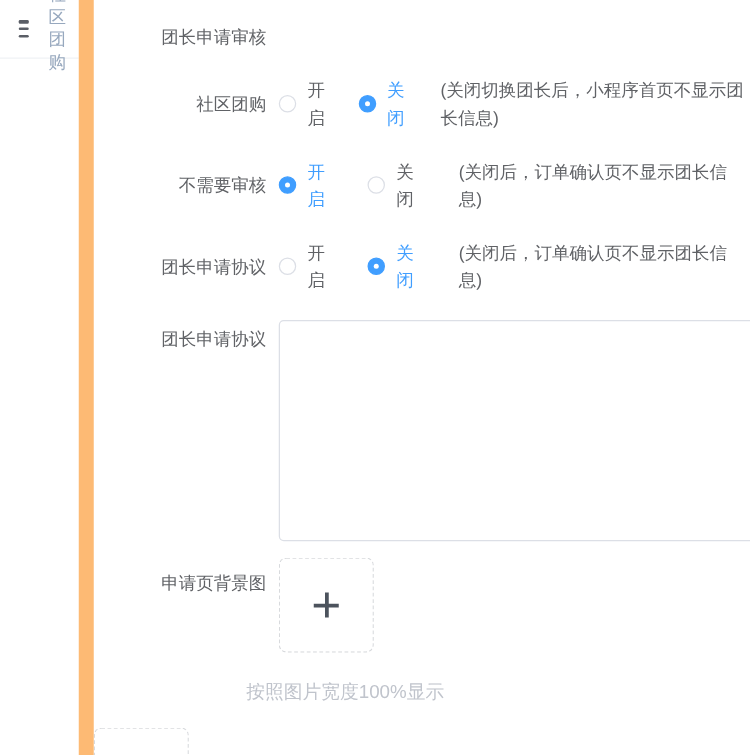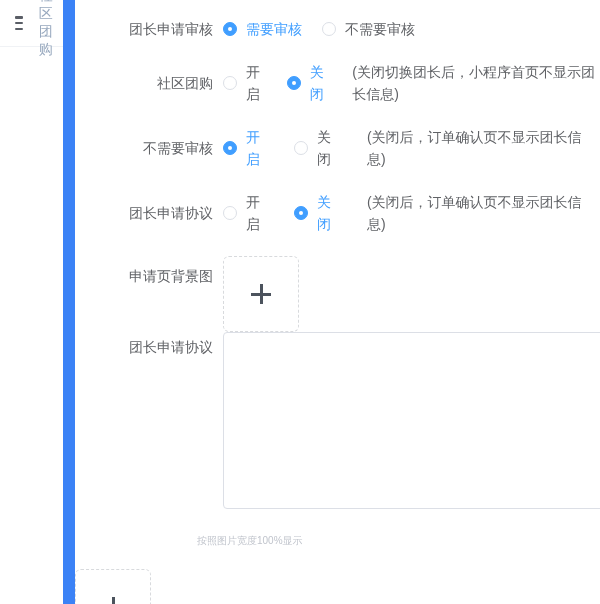--- a/index.html
+++ b/index.html
@@ -8,21 +8,21 @@
   .screen { width:600px; height:604px; overflow:hidden; display:flex; flex-direction:row; }
 
   
   .topbar { height:47px; flex:0 0 47px; background:#fff; display:flex; align-items:center;
     border-bottom:1px solid #f0f2f5; padding-left:15px; }
   .hamburger { width:18px; height:14px; display:flex; flex-direction:column; justify-content:space-between; cursor:pointer; }
   .hamburger span { display:block; height:2.5px; background:#5a5e66; border-radius:1px; }
   .breadcrumb { margin-left:16px; color:#97a8be; font-size:14px; }
 
   
-  .page-bg { flex:1; background:#3b82f6; padding-left:12px; overflow:hidden; }
+  .page-bg { flex:1; background:#fdba74; padding-left:12px; overflow:hidden; }
   .card { background:#fff; height:100%; padding-top:18px; overflow:hidden; }
 
   .form-row { display:flex; align-items:center; margin-bottom:21px; }
   .form-row.align-top { align-items:flex-start; }
   .form-label { flex:0 0 148px; width:148px; text-align:right; padding-right:10px;
     color:#606266; line-height:22px; }
   .form-label.pt4 { padding-top:4px; }
   .form-label.pt9 { padding-top:9px; }
   .form-content { display:flex; align-items:center; line-height:22px; }
 
@@ -49,21 +49,21 @@
 
   
   .upload-row { margin-bottom:0; }
   .upload-box { width:76px; height:76px; border:1px dashed #d8dadd; border-radius:6px;
     background:#fff; display:flex; align-items:center; justify-content:center; cursor:pointer; }
   .plus-icon { position:relative; width:20px; height:20px; }
   .plus-icon::before { content:""; position:absolute; left:0; top:8.5px; width:20px; height:3px; background:#4c535d; }
   .plus-icon::after  { content:""; position:absolute; left:8.5px; top:0; width:3px; height:20px; background:#4c535d; }
 
   .upload-hint-row { margin-top:22px; margin-bottom:18px; }
-  .upload-hint { margin-left:122px; color:#c0c4cc; font-size:10px; line-height:20px; }
+  .upload-hint { margin-left:122px; color:#c0c4cc; font-size:15px; line-height:20px; }
 </style>
 </head>
 <body>
 
 <div class="screen">
 
   <header class="topbar">
     <div class="hamburger">
       <span></span>
       <span></span>
@@ -72,30 +72,20 @@
     <div class="breadcrumb">
       <span>社区团购</span>
     </div>
   </header>
 
   <main class="page-bg">
     <div class="card">
 
       <div class="form-row">
         <label class="form-label">团长申请审核</label>
-        <div class="form-content">
-          <span class="radio checked">
-            <span class="radio-dot"></span>
-            <span class="radio-text">需要审核</span>
-          </span>
-          <span class="radio">
-            <span class="radio-dot"></span>
-            <span class="radio-text">不需要审核</span>
-          </span>
-        </div>
       </div>
 
       <div class="form-row">
         <label class="form-label">社区团购</label>
         <div class="form-content">
           <span class="radio">
             <span class="radio-dot"></span>
             <span class="radio-text">开启</span>
           </span>
           <span class="radio checked">
@@ -129,35 +119,35 @@
             <span class="radio-text">开启</span>
           </span>
           <span class="radio checked">
             <span class="radio-dot"></span>
             <span class="radio-text">关闭</span>
           </span>
           <span class="row-hint">(关闭后，订单确认页不显示团长信息)</span>
         </div>
       </div>
 
-      <div class="form-row align-top upload-row">
-        <label class="form-label pt9">申请页背景图</label>
-        <div class="form-content">
-          <div class="upload-box">
-            <span class="plus-icon"></span>
-          </div>
-        </div>
-      </div>
-
       <div class="form-row align-top ta-row">
         <label class="form-label pt4">团长申请协议</label>
         <div class="form-content">
           <div class="textarea-wrap">
             <textarea class="agreement-textarea" style=""></textarea>
             <div class="resize-grip"></div>
+          </div>
+        </div>
+      </div>
+
+      <div class="form-row align-top upload-row">
+        <label class="form-label pt9">申请页背景图</label>
+        <div class="form-content">
+          <div class="upload-box">
+            <span class="plus-icon"></span>
           </div>
         </div>
       </div>
 
       <div class="upload-hint-row">
         <div class="upload-hint">按照图片宽度100%显示</div>
       </div>
 
       <div class="form-row align-top upload-row">
         <div class="form-content">

